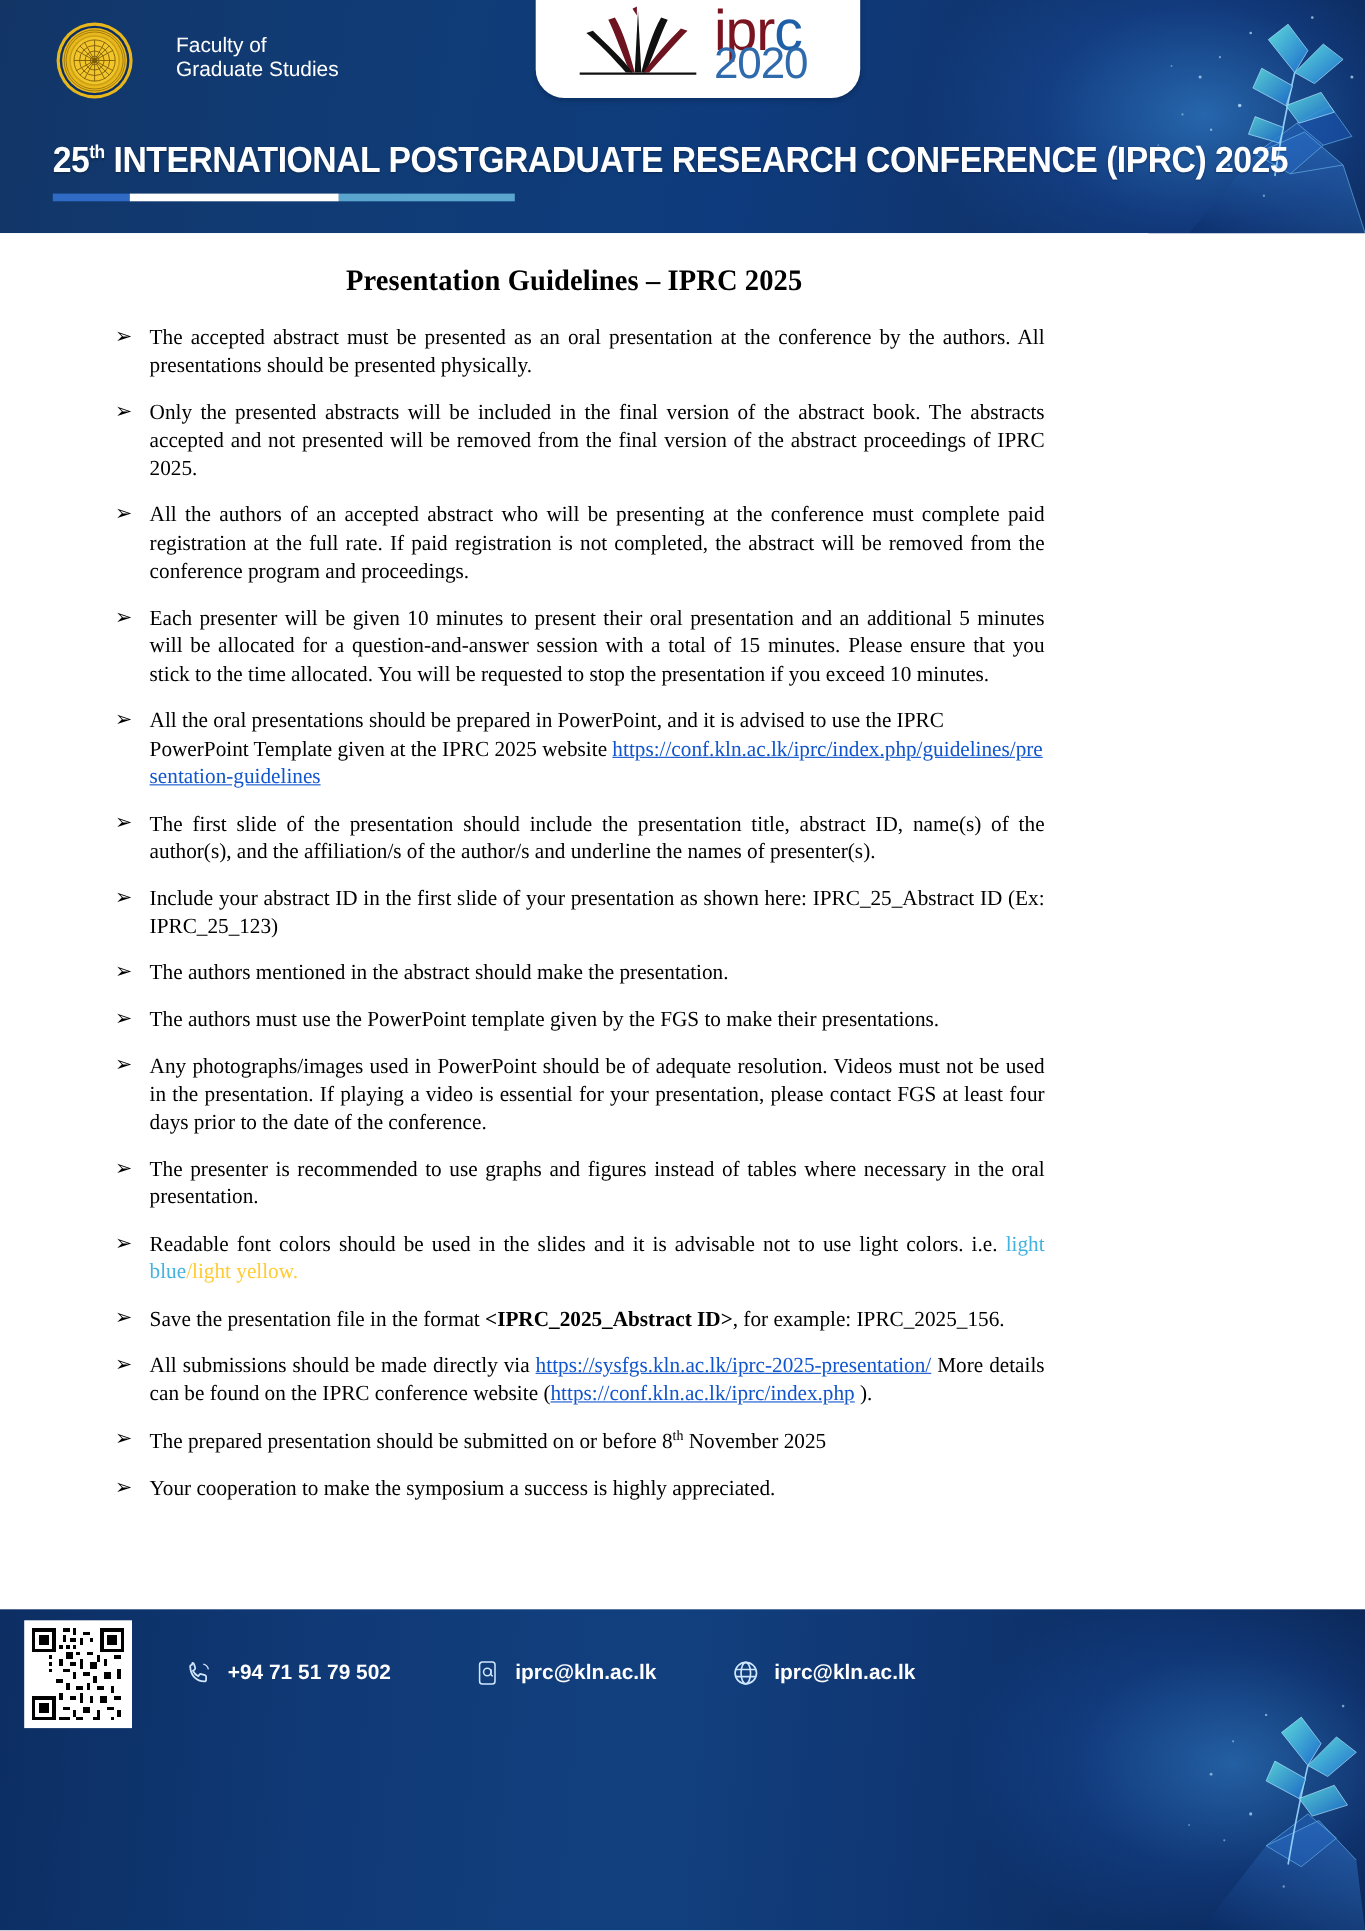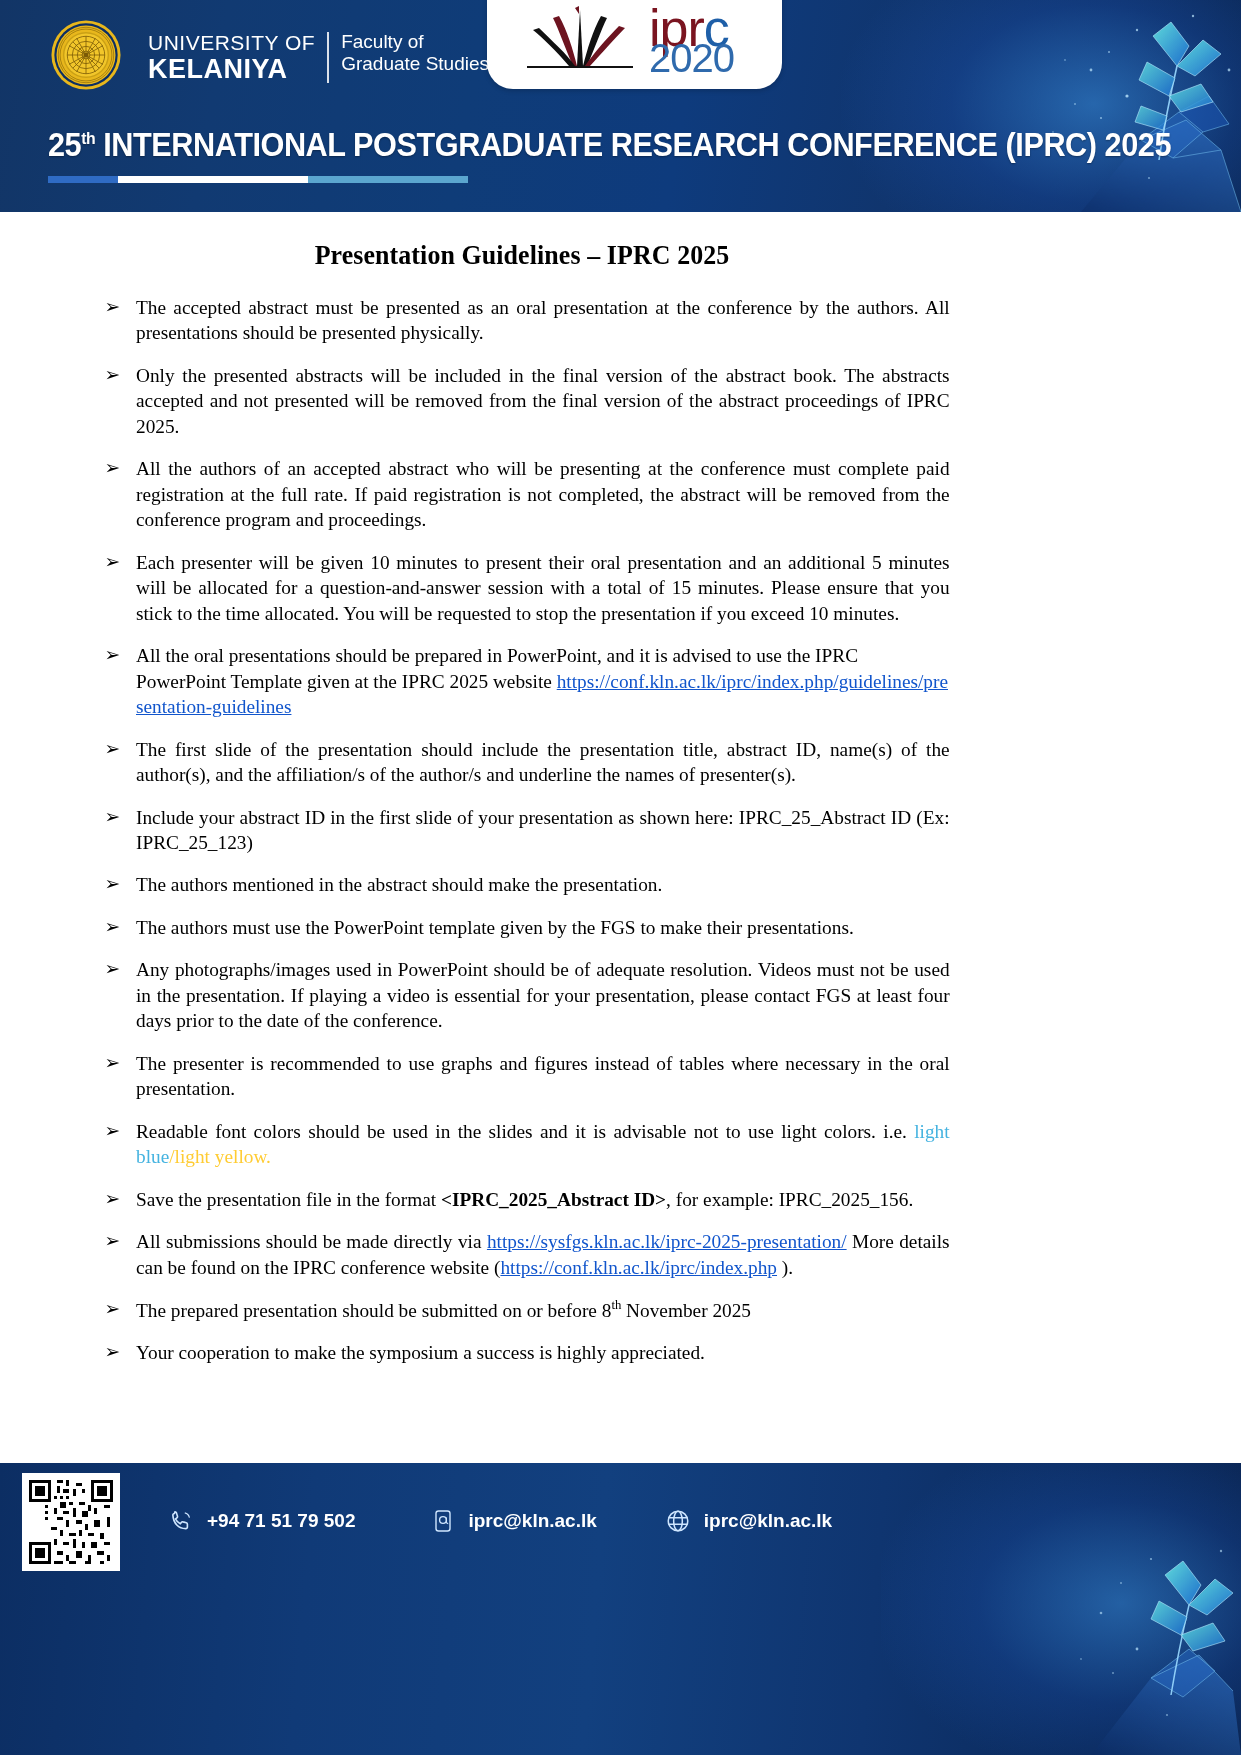--- a/index.html
+++ b/index.html
@@ -294,24 +294,21 @@
     <g fill="#7a5a06">
       <circle cx="50" cy="50" r="3"></circle>
     </g>
     <g fill="none" stroke="#7a5a06" stroke-width="0.8">
       <circle cx="50" cy="50" r="36"></circle>
         <circle cx="50" cy="50" r="38.5"></circle>
     </g>
   </svg>
 
   <div class="uni-text">
-    <span class="uni-left">
-      <div class="uni-l1">UNIVERSITY OF</div>
-      <div class="uni-l2">KELANIYA</div>
-    </span><span class="uni-right">
+    <span class="uni-right">
       <div class="uni-r1">Faculty of</div>
       <div class="uni-r2">Graduate Studies</div>
     </span>
   </div>
 
   <div class="iprc-card">
     <svg class="iprc-mark" width="130" height="78" viewBox="0 0 130 78">
       <path d="M65 6 L62 62 L68 62 Z" fill="#111"></path>
       <path d="M86 12 C78 26 72 46 68 62 L72 62 C80 44 86 26 92 14 Z" fill="#111"></path>
       <path d="M104 22 C92 34 78 50 70 62 L75 62 C88 48 100 34 110 24 Z" fill="#6d1420"></path>

